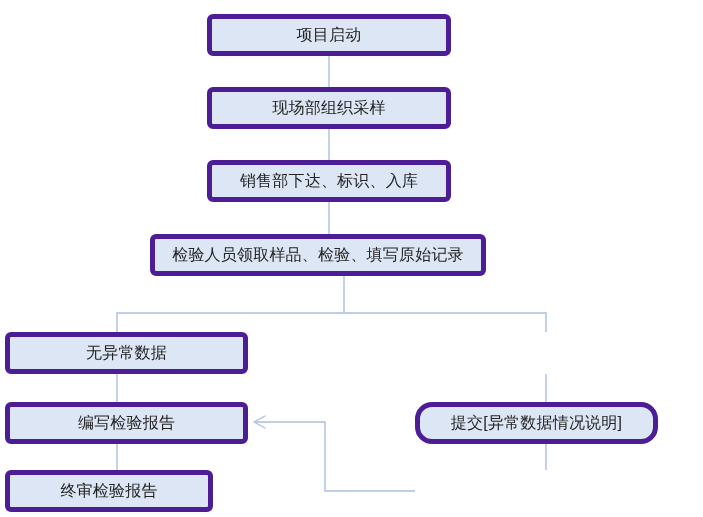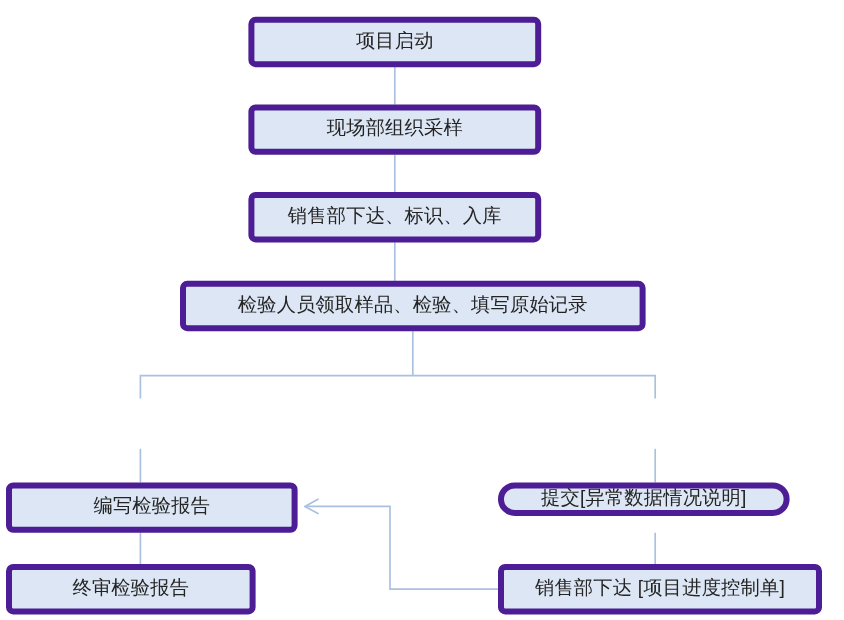--- a/index.html
+++ b/index.html
@@ -64,25 +64,25 @@
       <path d="M265,416 L254,422 L265,428" stroke-linecap="round" stroke-linejoin="round"></path>
     </g>
   </svg>
 
   <div class="node" style="left:207px; top:14px;  width:244px; height:42px;">项目启动</div>
 
   <div class="node" style="left:207px; top:87px;  width:244px; height:42px;">现场部组织采样</div>
 
   <div class="node" style="left:207px; top:160px; width:244px; height:42px;">销售部下达、标识、入库</div>
 
-  <div class="node" style="left:150px; top:234px; width:388px; height:42px;text-align:center;">检验人员领取样品、检验、填写原始记录</div>
+  <div class="node" style="left:150px; top:234px; width:336px; height:42px;text-align:center;">检验人员领取样品、检验、填写原始记录</div>
 
+  <div class="node" style="left:5px;   top:332px; width:243px; height:42px;">无异常数据</div>
 
 
   <div class="node" style="left:5px;   top:402px; width:243px; height:42px;">编写检验报告</div>
 
-  <div class="node" style="left:415px; top:402px; width:243px; height:28px;border-radius:17px;">提交[异常数据情况说明]</div>
+  <div class="node" style="left:415px; top:402px; width:243px; height:42px;border-radius:17px;">提交[异常数据情况说明]</div>
 
   <div class="node" style="left:5px;   top:470px; width:208px; height:42px;">终审检验报告</div>
 
-  <div class="node" style="left:415px; top:470px; width:270px; height:42px;">销售部下达 [项目进度控制单]</div>
 
 </div>
 
 </body></html>

